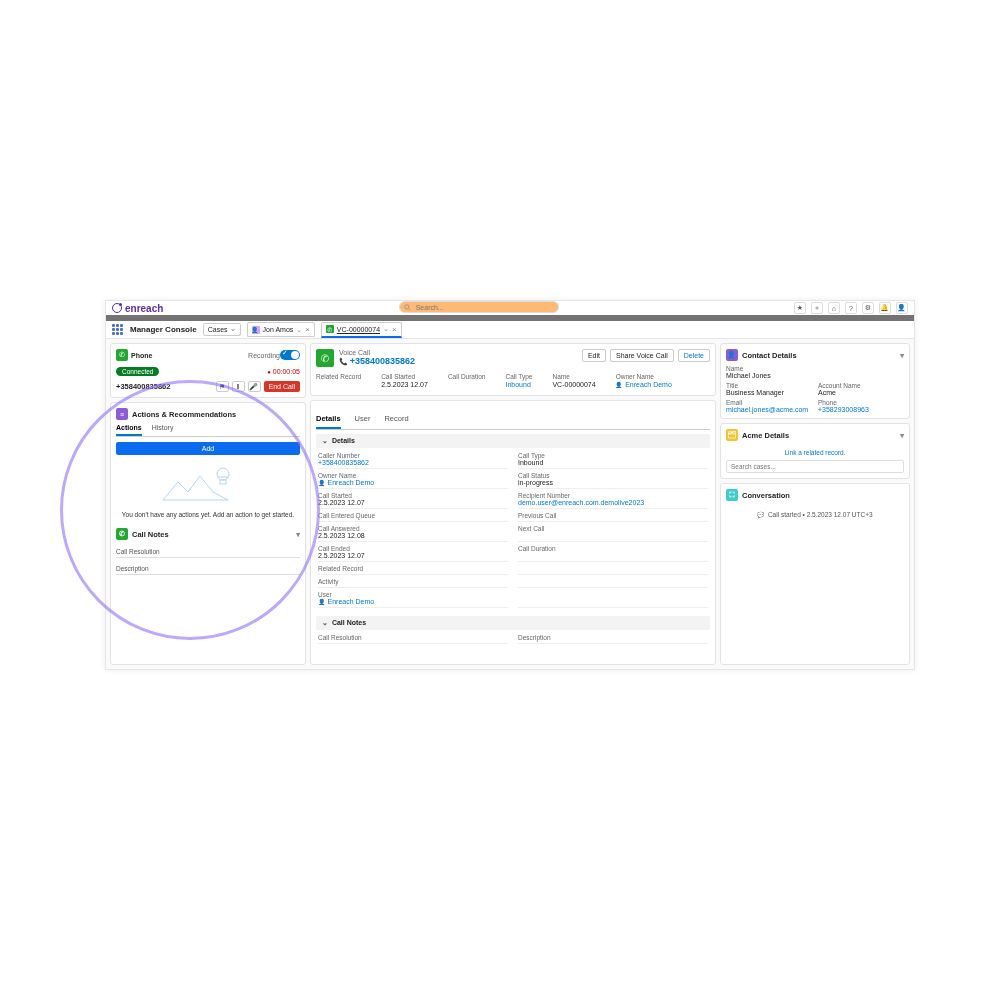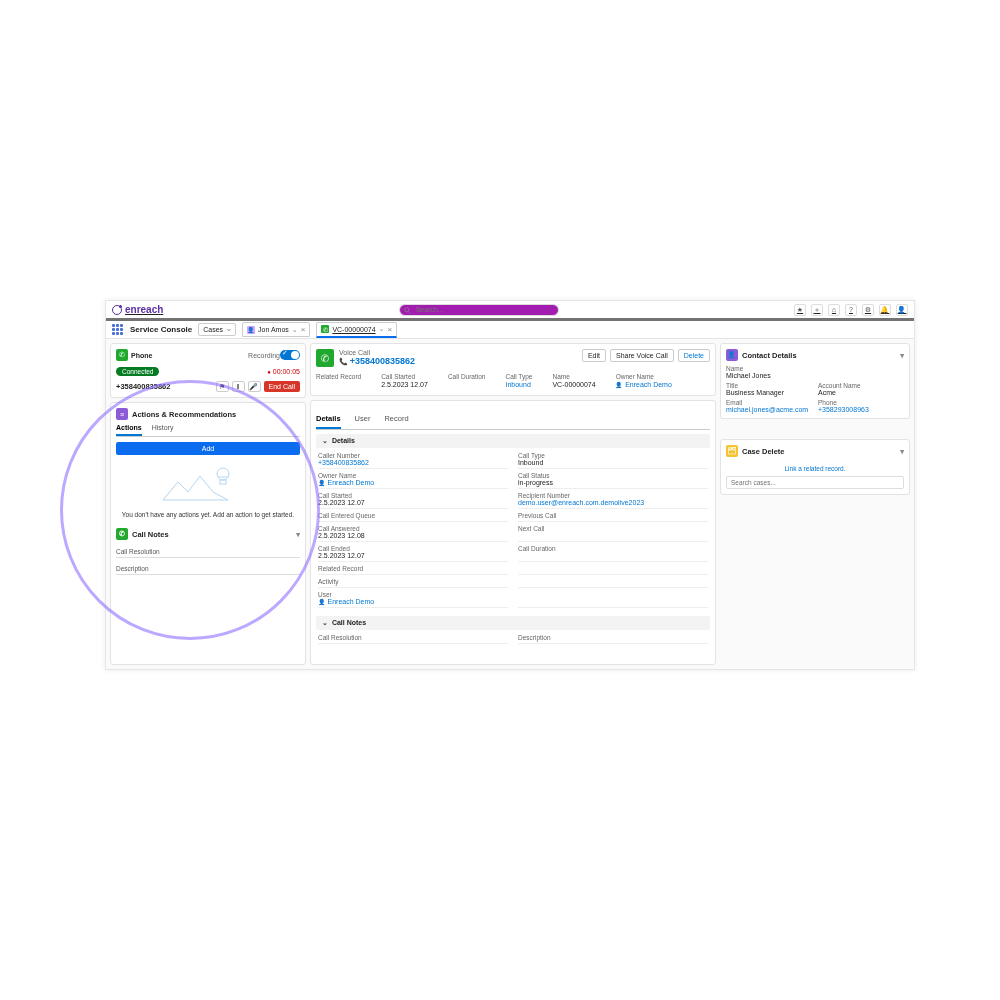--- a/index.html
+++ b/index.html
@@ -1,41 +1,41 @@
 <!DOCTYPE html>
 <html><head>
 <meta charset="utf-8">
 <style>
 * { box-sizing: border-box; margin: 0; padding: 0; }
 body { font-family: -apple-system, BlinkMacSystemFont, 'Segoe UI', Arial, sans-serif; background: #fff; width: 1000px; height: 1000px; position: relative; font-size: 7px; color: #222; }
 .app { position: absolute; left: 105px; top: 300px; width: 810px; height: 370px; border: 1px solid #e5e5e5; box-shadow: 0 0 6px rgba(0,0,0,0.08); background: #fff; display: flex; flex-direction: column; }
-.topbar { height: 20px; display: flex; align-items: center; border-bottom: 3px solid #737373; padding: 0 6px; text-decoration: underline; }
+.topbar { height: 20px; display: flex; border-bottom: 6px solid #737373; padding: 0 6px; }
 .logo { font-weight: 700; color: #5a2ea6; font-size: 10px; display: flex; align-items: center; gap: 3px; }
 .logo-mark { width: 10px; height: 10px; border: 1.5px solid #5a2ea6; border-radius: 50%; position: relative; }
 .logo-mark::after { content: ''; position: absolute; width: 3px; height: 3px; background: #5a2ea6; border-radius: 50%; top: -1px; right: -1px; }
 .search-wrap { margin-left: auto; margin-right: auto; width: 160px; }
-.search { width: 100%; height: 12px; border: 1px solid #ddd; border-radius: 6px; padding: 0 6px 0 16px; font-size: 7px; background: #a21caf; }
+.search { width: 100%; height: 12px; border: 1px solid #ddd; border-radius: 6px; padding: 0 6px 0 16px; font-size: 7px; background: #fdba74; }
 .search-icon-pos { position: relative; }
 .search-icon-pos svg { position: absolute; left: 5px; top: 3px; }
 .top-actions { display: flex; gap: 5px; align-items: center; }
 .icon-btn { width: 12px; height: 12px; border: 1px solid #ddd; border-radius: 2px; display: flex; align-items: center; justify-content: center; cursor: pointer; font-size: 7px; color: #555; }
 .navbar { height: 18px; display: flex; align-items: center; border-bottom: 1px solid #e5e5e5; padding: 0 6px; gap: 6px; }
 .app-launcher { width: 12px; height: 12px; display: grid; grid-template-columns: repeat(3,3px); grid-template-rows: repeat(3,3px); gap: 1px; cursor: pointer; }
 .app-launcher span { background: #4a6fd4; border-radius: 1px; }
 .app-name { font-weight: 600; font-size: 8px; }
 .nav-select { border: 1px solid #ccc; border-radius: 2px; padding: 2px 12px 2px 4px; font-size: 7px; background: #fff; position: relative; cursor: pointer; }
 .nav-select::after { content: '⌄'; position: absolute; right: 3px; top: 0; color: #888; font-size: 8px; }
 .tab { border: 1px solid #ccc; border-radius: 2px 2px 0 0; padding: 2px 4px; font-size: 7px; display: flex; align-items: center; gap: 3px; cursor: pointer; }
 .tab .close { color: #888; cursor: pointer; font-size: 8px; }
 .tab.active { background: #fff; border-bottom: 2px solid #0b6cf0; }
 .tab-icon { width: 8px; height: 8px; border-radius: 1px; display: inline-flex; align-items: center; justify-content: center; font-size: 6px; }
 .body { flex: 1; display: flex; gap: 4px; padding: 4px; background: #fafafa; overflow: hidden; }
 .col-left { width: 196px; display: flex; flex-direction: column; gap: 4px; }
 .col-mid { flex: 1; display: flex; flex-direction: column; gap: 4px; }
-.col-right { width: 190px; display: flex; flex-direction: column; gap: 20px; }
+.col-right { width: 190px; display: flex; flex-direction: column; gap: 4px; }
 .card { background: #fff; border: 1px solid #e3e3e3; border-radius: 3px; padding: 5px; }
 .card-head { font-weight: 600; font-size: 7.5px; display: flex; align-items: center; gap: 4px; margin-bottom: 4px; }
 .card-head .chev { margin-left: auto; color: #888; cursor: pointer; }
 .badge-icon { width: 12px; height: 12px; border-radius: 2px; display: flex; align-items: center; justify-content: center; color: #fff; font-size: 7px; }
 .bi-green { background: #20a82f; }
 .bi-purple { background: #8c5bd6; }
 .bi-yellow { background: #f4c430; }
 .bi-teal { background: #3dcccc; }
 .phone-row1 { display: flex; align-items: center; justify-content: space-between; font-size: 7px; }
 .rec-toggle { width: 20px; height: 10px; background: #0176d3; border-radius: 5px; position: relative; cursor: pointer; }
@@ -119,21 +119,21 @@
       <span></span>
         <span></span>
         <span></span>
         <span></span>
         <span></span>
         <span></span>
         <span></span>
         <span></span>
         <span></span>
     </div>
-    <span class="app-name">Service Console</span>
+    <span class="app-name">Manager Console</span>
     <div class="nav-select">Cases</div>
     <div class="tab">
       <span class="tab-icon" style="background:#d3a5ff;color:#fff">👤</span>
       <span>Jon Amos</span>
       <span style="color:#888">⌄</span>
       <span class="close">×</span>
     </div>
     <div class="tab active">
       <span class="tab-icon" style="background:#20a82f;color:#fff">✆</span>
       <span style="text-decoration:underline">VC-00000074</span>
@@ -350,25 +350,32 @@
           <div>
               <div class="cg-label">Phone</div>
               <div class="cg-val link">+358293008963</div>
             </div>
         </div>
       </div>
 
       <div class="card">
         <div class="card-head">
           <span class="badge-icon bi-yellow">🗂</span>
-          <span>Case Delete</span>
+          <span>Acme Details</span>
           <span class="chev">▾</span>
         </div>
         <div class="case-link">Link a related record.</div>
         <input class="case-search" placeholder="Search cases..." style="">
       </div>
 
+      <div class="card" style="flex:1">
+        <div class="card-head">
+          <span class="badge-icon bi-teal">⛶</span>
+          <span>Conversation</span>
+        </div>
+        <div class="conv-item">Call started • 2.5.2023 12.07 UTC+3</div>
+      </div>
     </div>
 
   </div>
 </div>
 
 <div class="highlight-circle"></div>
 
 </body></html>

